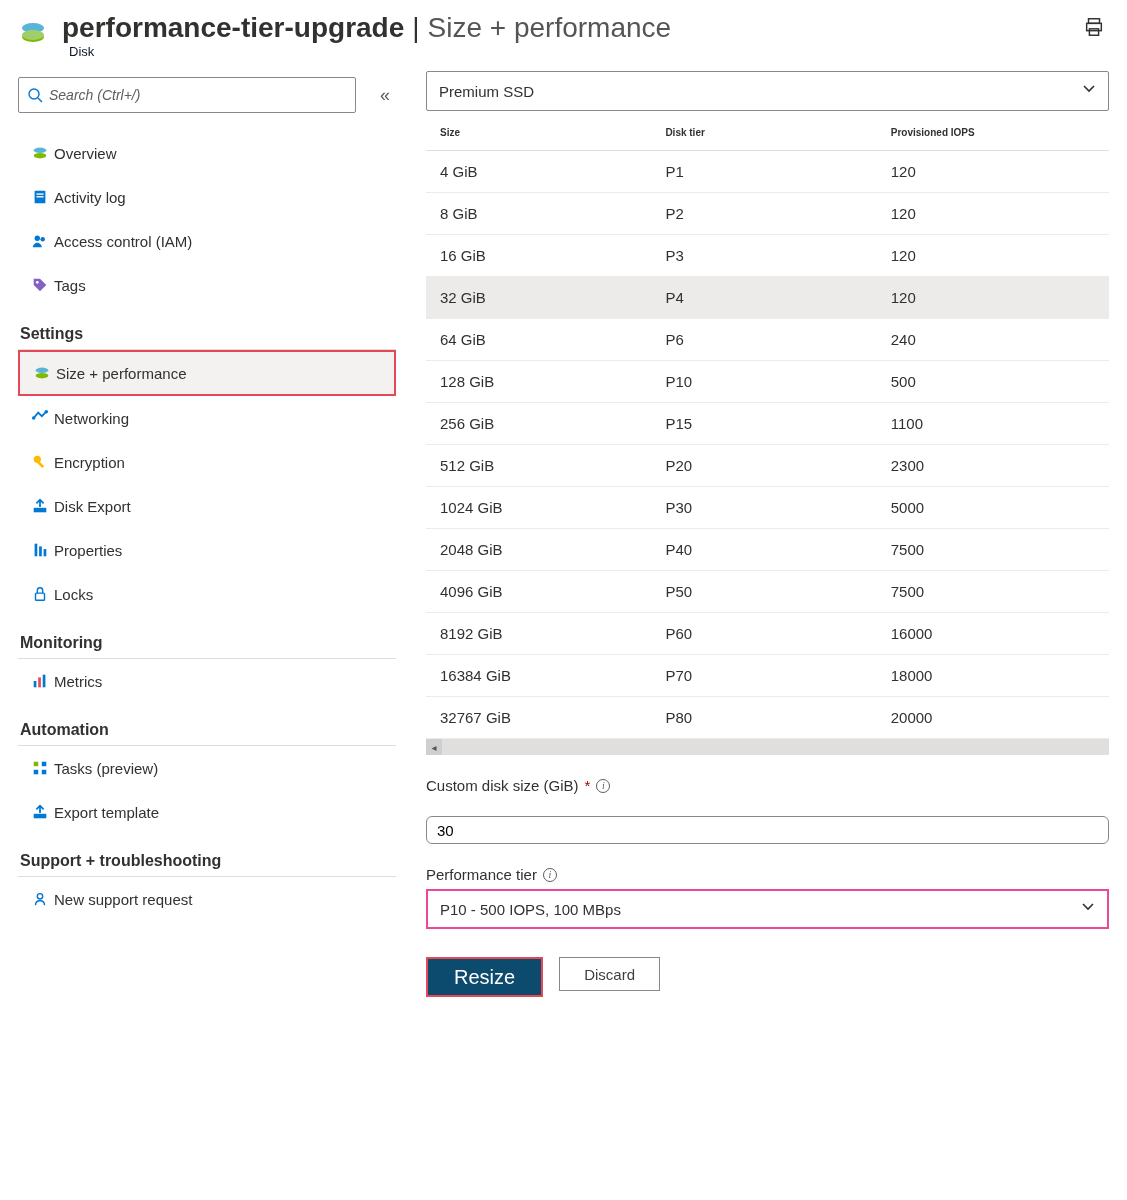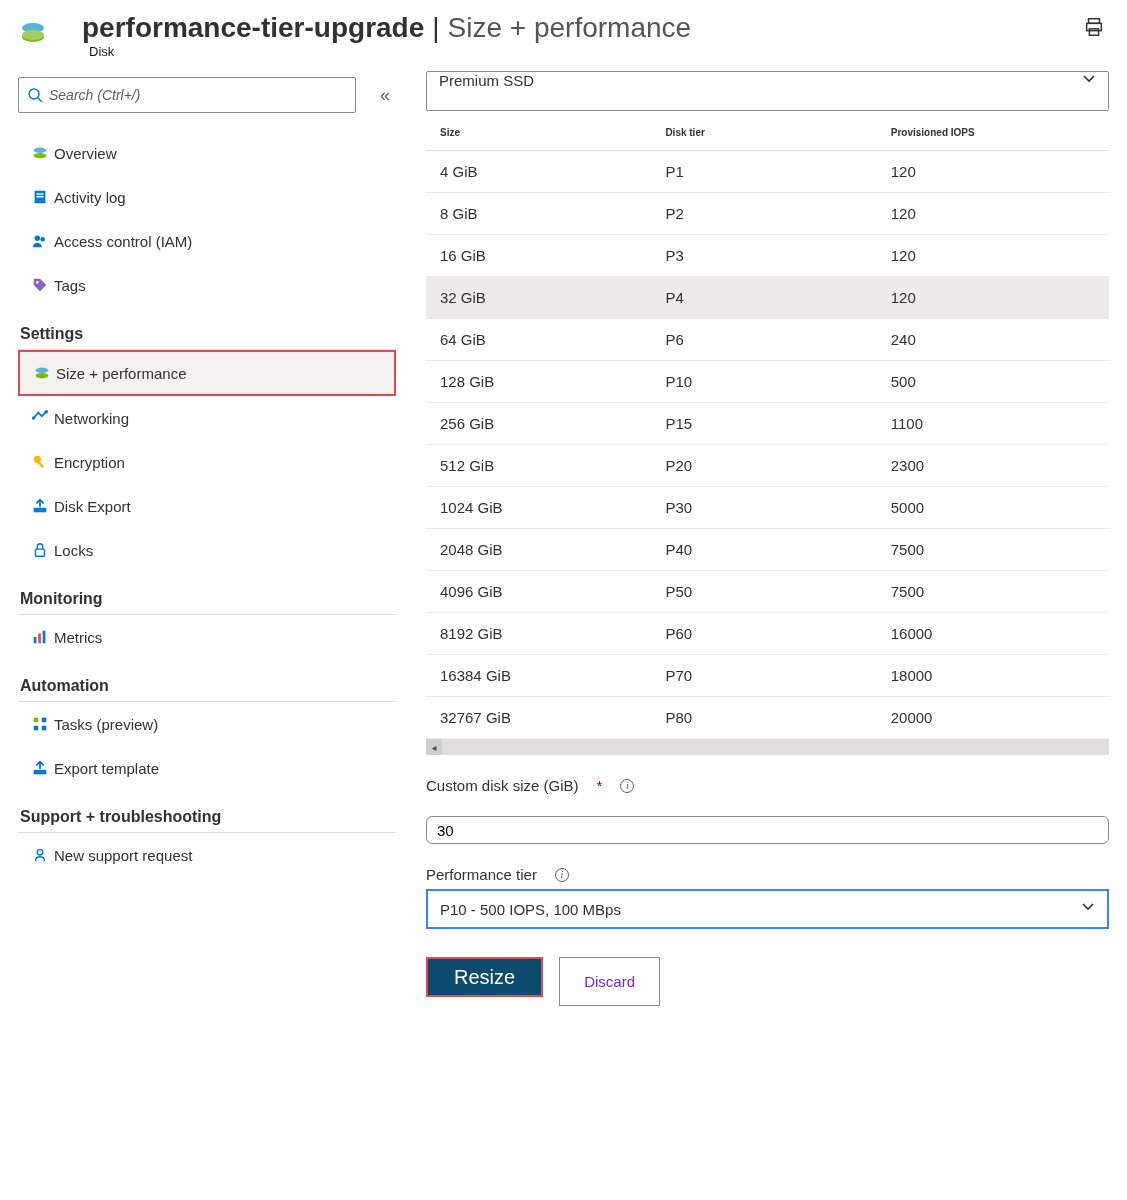--- a/index.html
+++ b/index.html
@@ -3,21 +3,21 @@
 <meta charset="utf-8">
 <style>
   * { box-sizing: border-box; margin: 0; padding: 0; }
   body {
     font-family: "Segoe UI", -apple-system, Arial, sans-serif;
     font-size: 14px;
     color: #323130;
     background: #fff;
     width: 1127px;
   }
-  .header { display: flex; align-items: flex-start; padding: 12px 18px 8px 18px; gap: 20px; }
+  .header { display: flex; align-items: flex-start; padding: 12px 18px 8px 18px; }
   .header-icon { margin-right: 14px; margin-top: 6px; }
   .header-titles { flex: 1; }
   .title-line { display: flex; align-items: baseline; font-size: 28px; font-weight: 600; color:#323130;}
   .title-sep { margin: 0 8px; font-weight: 400; color:#323130;}
   .title-sub { font-weight: 400; color:#555;}
   .subtitle { font-size: 13px; color:#0f172a; margin-top: 0px; margin-left:7px;}
   .print-btn { margin-left: auto; padding: 4px; cursor:pointer;}
   .body-row { display: flex; align-items: flex-start; padding: 0 18px; }
   
   .sidebar { width: 378px; flex-shrink:0; padding-top: 10px;}
@@ -37,50 +37,50 @@
   .nav-item.active { background:#f3f2f1; border:2px solid #e74856; height:46px;}
   .nav-section {
     font-size:16px; font-weight:600; color:#323130; margin:18px 0 0 0;
     padding:0 0 6px 2px; border-bottom:1px solid #ddd;
   }
   .nav-list > .nav-section:first-child { margin-top: 0;}
   
   .main { flex:1; padding-left: 30px; padding-top:4px;}
   .sku-select {
     width: 100%; height:40px; border:1px solid #8a8886;
-    display:flex; justify-content:space-between;
+    display:flex; align-items:center; justify-content:space-between;
     padding:0 12px; font-size:15px; cursor:pointer; border-radius:2px;
   }
   .table { width:100%; border-collapse:collapse; margin-top:4px;}
   .table th { text-align:left; font-weight:600; font-size:10px; padding:12px 14px; border-bottom:1px solid #e1dfdd;}
   .table td { font-size:15px; padding:12px 14px; border-bottom:1px solid #edebe9; color:#323130;}
   .table tr.selected td { background:#edebe9;}
   .table tr { cursor:pointer; }
   .scroll-track { height:16px; background:#e1dfdd; position:relative; margin-top:0;}
   .scroll-arrow { position:absolute; left:0; top:0; width:16px;height:16px; background:#cfcfcf; display:flex;align-items:center;justify-content:center;font-size:10px;color:#555;}
-  .field-label { font-size:15px; margin-top:22px; display:flex; align-items:center; gap:18px;}
+  .field-label { font-size:15px; margin-top:22px; display:flex; align-items:center; gap:6px;}
   .req { color:#a80000;}
   .info-icon { width:14px;height:14px;border:1px solid #605e5c;border-radius:50%;display:inline-flex;align-items:center;justify-content:center;font-size:10px;color:#605e5c;font-style:italic;font-family:serif;}
   .text-input {
     width:100%; height:28px; border:1px solid #8a8886; border-radius:6px;
     padding: 0 10px; font-size:15px; margin-top:22px;
   }
   .perf-select {
-    width:100%; height:40px; border:2px solid #3b82f6; margin-top:6px;
+    width:100%; height:40px; border:2px solid #ec4899; margin-top:6px;
     display:flex; align-items:center; justify-content:space-between;
     padding:0 12px; font-size:15px; cursor:pointer; background:#fff;
   }
   .action-row { display:flex; gap:16px; margin-top:28px;}
   .btn-primary {
     background:#0c4a6e; color:#fff; border:2px solid #e74856; outline:none;
     height:40px; padding:0 26px; font-size:20px; cursor:pointer;
   }
   .btn-secondary {
-    background:#fff; color:#6d28d9; border:1px solid #8a8886;
-    height:49px; padding:0 24px; font-size:15px; cursor:pointer;
+    background:#fff; color:#404040; border:1px solid #8a8886;
+    height:34px; padding:0 24px; font-size:15px; cursor:pointer;
   }
   .chev { font-size:16px; color:#323130;}
 </style>
 </head>
 <body>
 
 <div class="header">
   <span class="header-icon">
     <svg width="30" height="30" viewBox="0 0 30 30">
       <ellipse cx="15" cy="10" rx="11" ry="5" fill="#59b4d9"></ellipse>
@@ -192,20 +192,30 @@
             <svg width="18" height="18" viewBox="0 0 20 20">
               <rect x="3" y="12" width="14" height="5" fill="#0078d4"></rect>
               <path d="M10 3v8M6 7l4-4 4 4" fill="none" stroke="#0078d4" stroke-width="2"></path>
             </svg>
           </span>
           <span>Disk Export</span>
         </div>
         <div class="nav-item">
           <span class="icon-slot">
             <svg width="18" height="18" viewBox="0 0 20 20">
+              <rect x="4" y="3" width="3" height="14" fill="#0078d4"></rect>
+              <rect x="9" y="6" width="3" height="11" fill="#0078d4"></rect>
+              <rect x="14" y="9" width="3" height="8" fill="#0078d4"></rect>
+            </svg>
+          </span>
+          <span>Properties</span>
+        </div>
+        <div class="nav-item">
+          <span class="icon-slot">
+            <svg width="18" height="18" viewBox="0 0 20 20">
               <rect x="5" y="9" width="10" height="8" rx="1" fill="none" stroke="#0078d4" stroke-width="1.6"></rect>
               <path d="M7 9V6a3 3 0 016 0v3" fill="none" stroke="#0078d4" stroke-width="1.6"></path>
             </svg>
           </span>
           <span>Locks</span>
         </div>
         <div class="nav-section">Monitoring</div>
         <div class="nav-item">
           <span class="icon-slot">
             <svg width="18" height="18" viewBox="0 0 20 20">

